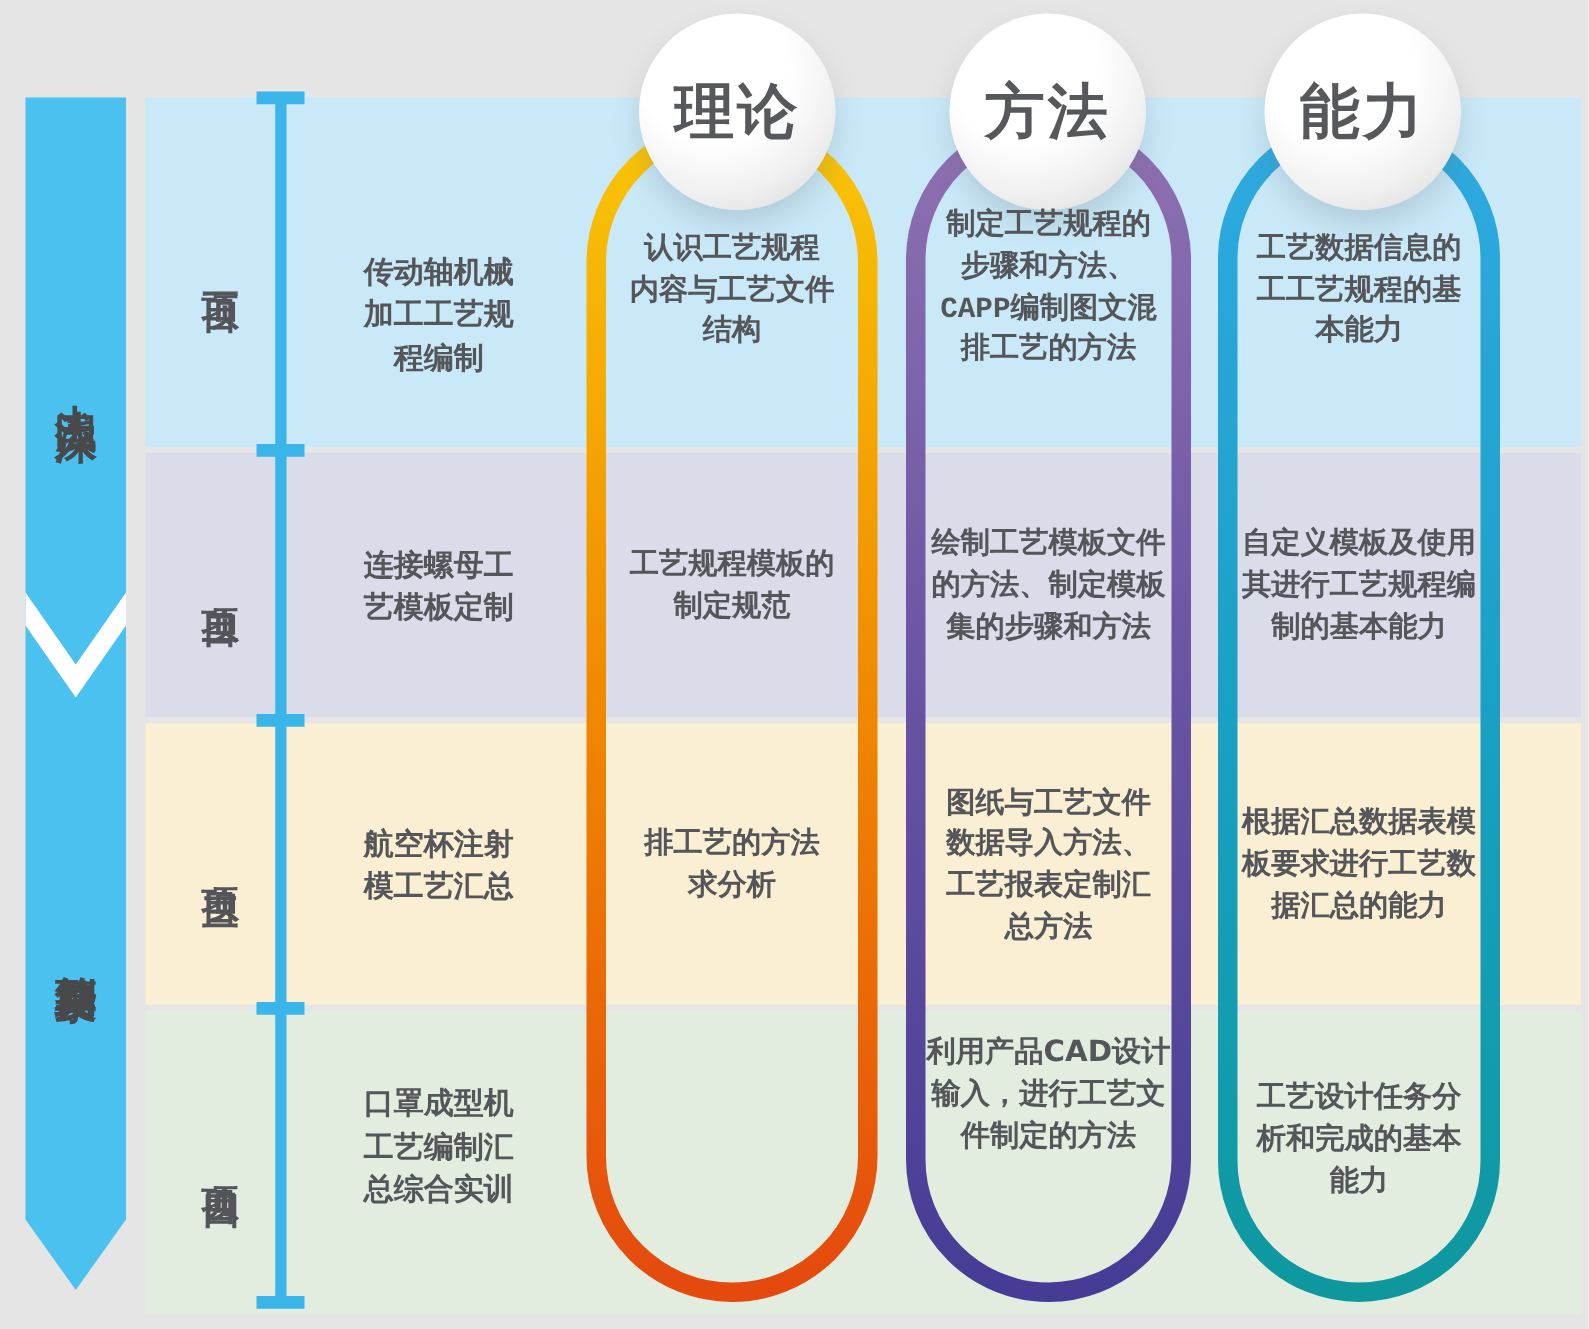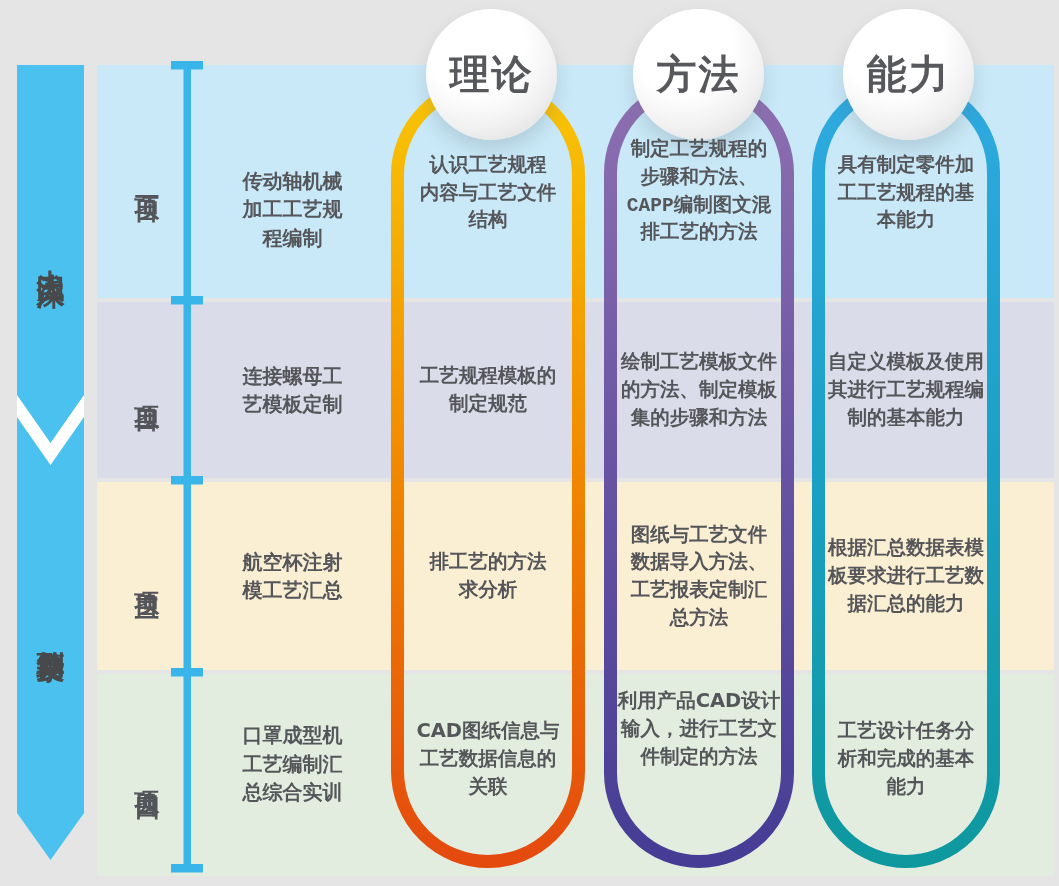--- a/index.html
+++ b/index.html
@@ -109,21 +109,21 @@
   <div class="cell desc r1pad" style="left:195px;top:65px;width:195px;height:267px;">传动轴机械
 加工工艺规
 程编制</div>
   <div class="cell r1pad" style="left:396px;top:65px;width:184px;height:233px;">认识工艺规程
 内容与工艺文件
 结构</div>
   <div class="cell r1pad" style="left:604px;top:65px;width:190px;height:233px;font-family:Liberation Mono, monospace;">制定工艺规程的
 步骤和方法、
 CAPP编制图文混
 排工艺的方法</div>
-  <div class="cell r1pad" style="left:813px;top:65px;width:186px;height:233px;">具有制定零件加
+  <div class="cell r1pad" style="left:813px;top:65px;width:186px;height:233px;">工艺数据信息的
 工工艺规程的基
 本能力</div>
 
   <div class="cell desc" style="left:195px;top:302px;width:195px;height:176px;">连接螺母工
 艺模板定制</div>
   <div class="cell" style="left:396px;top:302px;width:184px;height:176px;">工艺规程模板的
 制定规范</div>
   <div class="cell" style="left:604px;top:302px;width:190px;height:176px;">绘制工艺模板文件
 的方法、制定模板
 集的步骤和方法</div>
@@ -139,23 +139,20 @@
 数据导入方法、
 工艺报表定制汇
 总方法</div>
   <div class="cell" style="left:813px;top:482px;width:186px;height:188px;">根据汇总数据表模
 板要求进行工艺数
 据汇总的能力</div>
 
   <div class="cell desc" style="left:195px;top:674px;width:195px;height:180px;">口罩成型机
 工艺编制汇
 总综合实训</div>
-  <div class="cell" style="left:396px;top:674px;width:184px;height:170px;">CAD图纸信息与
-工艺数据信息的
-关联</div>
   <div class="cell" style="left:604px;top:644px;width:190px;height:170px;">利用产品CAD设计
 输入，进行工艺文
 件制定的方法</div>
   <div class="cell" style="left:813px;top:674px;width:186px;height:170px;">工艺设计任务分
 析和完成的基本
 能力</div>
 
 </div>
 
 </body></html>

